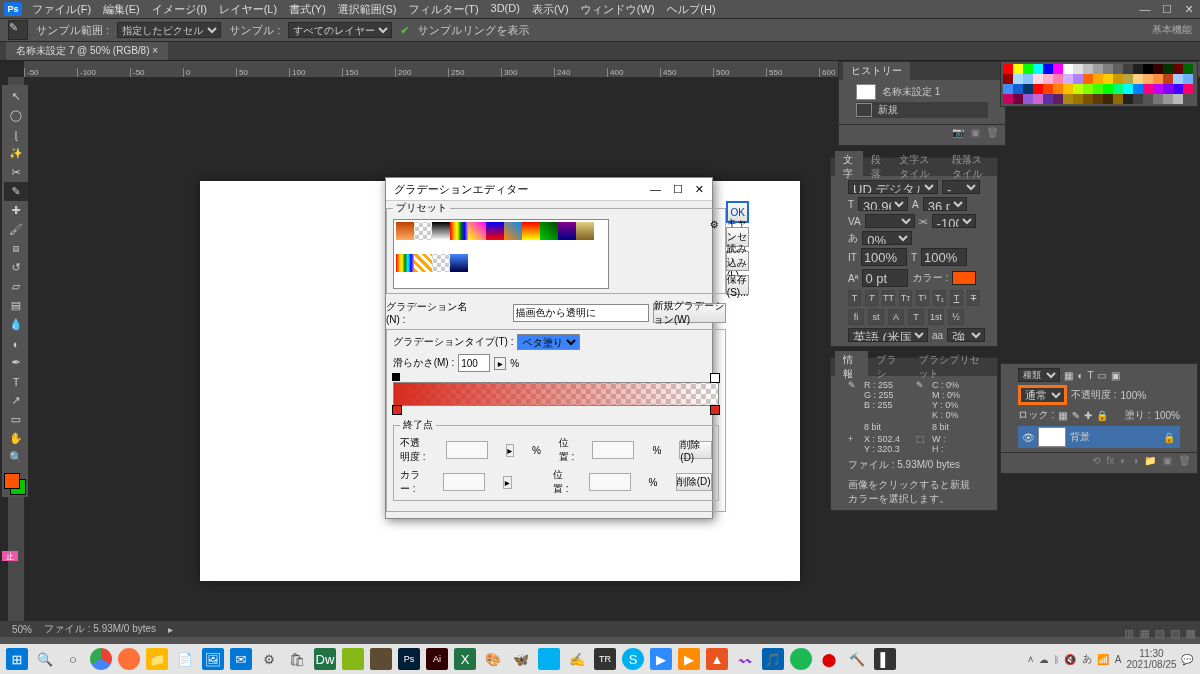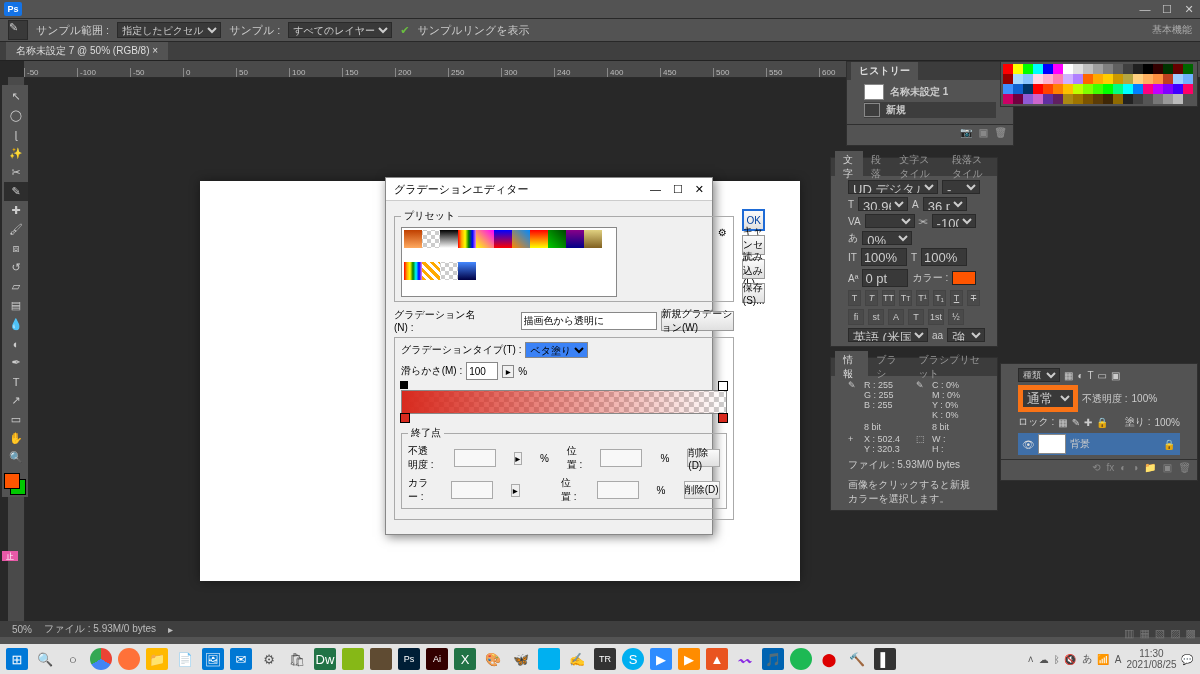--- a/index.html
+++ b/index.html
@@ -32,41 +32,41 @@
   .panel{background:#535353;border:1px solid #2f2f2f;margin-bottom:1px;}
   .panel .tabs{display:flex;background:#3c3c3c;height:18px;align-items:center;padding-left:4px;}
   .panel .tab{padding:2px 8px;color:#999;font-size:10px;}
   .panel .tab.active{background:#535353;color:#ddd;}
   .panel .body{padding:4px 17px;font-size:10px;color:#ccc;}
   .hist-row{display:flex;align-items:center;height:16px;gap:6px;margin-bottom:2px;}
   .hist-row .thumb{width:18px;height:14px;background:#fff;border:1px solid #888;}
   .hist-row .ico{width:14px;height:12px;border:1px solid #888;}
   .panel-icons{display:flex;justify-content:flex-end;gap:6px;padding:2px 6px;border-top:1px solid #2f2f2f;height:16px;}
   .panel-icons span{color:#888;font-size:10px;}
-  .history-panel{position:absolute;left:16px;top:0;width:166px;font-weight:bold;}
+  .history-panel{position:absolute;left:8px;top:0;width:166px;}
   .swatch-panel{position:absolute;left:170px;top:0;width:196px;}
   .swatches{display:flex;flex-wrap:wrap;padding:2px;}
   .sw{width:10px;height:10px;}
   .char-panel{position:absolute;left:0;top:96px;width:166px;}
   .char-body{display:flex;flex-direction:column;gap:3px;}
   .char-body .row{display:flex;gap:4px;align-items:center;}
   .char-body select,.char-body input{background:#393939;color:#ccc;border:1px solid #2a2a2a;font-size:13px;height:14px;}
   .char-body .colbox{width:22px;height:12px;background:#ff5500;border:1px solid #222;}
   .tbtn{width:14px;height:14px;border:1px solid #444;background:#4a4a4a;color:#ccc;font-size:9px;display:flex;align-items:center;justify-content:center;}
   .info-panel{position:absolute;left:0;top:296px;width:166px;}
   .info-grid{display:grid;grid-template-columns:12px 1fr 12px 1fr;gap:2px 4px;font-size:9px;}
   .layers-panel{position:absolute;left:170px;top:302px;width:196px;}
   .layer-row{display:flex;align-items:center;height:22px;gap:4px;background:#3f6fa8;padding:0 4px;}
   .layer-row .eye{width:12px;color:#ddd;}
   .layer-row .lthumb{width:26px;height:18px;background:#fff;border:1px solid #888;}
   
   .dialog{position:absolute;left:385px;top:116px;width:326px;background:#f0f0f0;border:1px solid #888;box-shadow:2px 2px 10px rgba(0,0,0,.5);color:#000;}
   .dlg-title{height:22px;background:#fff;display:flex;align-items:center;padding:0 8px;border-bottom:1px solid #ccc;}
   .dlg-title .wbtns{margin-left:auto;display:flex;gap:12px;}
-  .dlg-body{padding:8px;display:flex;gap:8px;}
+  .dlg-body{display:flex;}
   .dlg-left{flex:1;}
   .dlg-right{width:72px;display:flex;flex-direction:column;gap:4px;}
   .dbtn{height:18px;border:1px solid #999;background:linear-gradient(#fafafa,#e0e0e0);font-size:10px;display:flex;align-items:center;justify-content:center;}
   .dbtn.ok{border:2px solid #1e6bd6;color:#0040a0;}
   fieldset{border:1px solid #aaa;padding:4px 6px;margin:0 0 6px 0;font-size:10px;}
   legend{padding:0 3px;font-size:10px;}
   .preset-grid{display:flex;flex-wrap:wrap;width:210px;height:64px;border:1px solid #888;background:#fff;overflow-y:scroll;padding:2px;gap:0;}
   .preset{width:18px;height:18px;}
   .dlg-row{display:flex;align-items:center;gap:4px;font-size:10px;margin-bottom:4px;}
   .dlg-row input[type=text]{border:1px solid #888;background:#fff;font-size:10px;height:14px;}
@@ -86,20 +86,33 @@
   .taskbar{position:absolute;left:0;right:0;bottom:0;height:30px;background:#e4e4e4;display:flex;align-items:center;gap:6px;padding:0 6px;}
   .tb-ico{width:22px;height:22px;border-radius:2px;display:flex;align-items:center;justify-content:center;font-size:13px;color:#fff;}
   .tray{margin-left:auto;display:flex;align-items:center;gap:5px;color:#555;font-size:10px;}
   .clock{text-align:center;line-height:1.1;}
 </style>
 </head>
 <body>
 
 <div class="titlebar">
   <div class="ps-logo">Ps</div>
+  <div class="menubar">
+    <span>ファイル(F)</span>
+    <span>編集(E)</span>
+    <span>イメージ(I)</span>
+    <span>レイヤー(L)</span>
+    <span>書式(Y)</span>
+    <span>選択範囲(S)</span>
+    <span>フィルター(T)</span>
+    <span>3D(D)</span>
+    <span>表示(V)</span>
+    <span>ウィンドウ(W)</span>
+    <span>ヘルプ(H)</span>
+  </div>
   <div class="win-controls">
     <div>—</div>
     <div>☐</div>
     <div>✕</div>
   </div>
 </div>
 
 <div class="optbar">
   <div class="tool-ico">✎</div>
   <label>サンプル範囲 :</label>
@@ -464,21 +477,21 @@
       <div class="body">
         <div style="display:flex;gap:4px;align-items:center">
           <select style="background:#393939;color:#ccc;border:1px solid #2a2a2a;font-size:9px;width:42px"><option>種類</option></select>
           <span>▦</span>
             <span>◐</span>
             <span>T</span>
             <span>▭</span>
             <span>▣</span>
         </div>
         <div style="display:flex;gap:4px;align-items:center;margin-top:3px">
-          <select style="background:#393939;color:#ccc;border:5px solid #f97316;font-size:13px;width:60px"><option>通常</option></select>
+          <select style="background:#393939;color:#ccc;border:3px solid #f97316;font-size:11px;width:49px"><option>通常</option></select>
           <span>不透明度 :</span>
             <span>100%</span>
         </div>
         <div style="display:flex;gap:4px;align-items:center;margin-top:3px">
           <span>ロック :</span>
           <span>▦</span>
             <span>✎</span>
             <span>✚</span>
             <span>🔒</span>
           <span style="margin-left:auto">塗り :</span>

